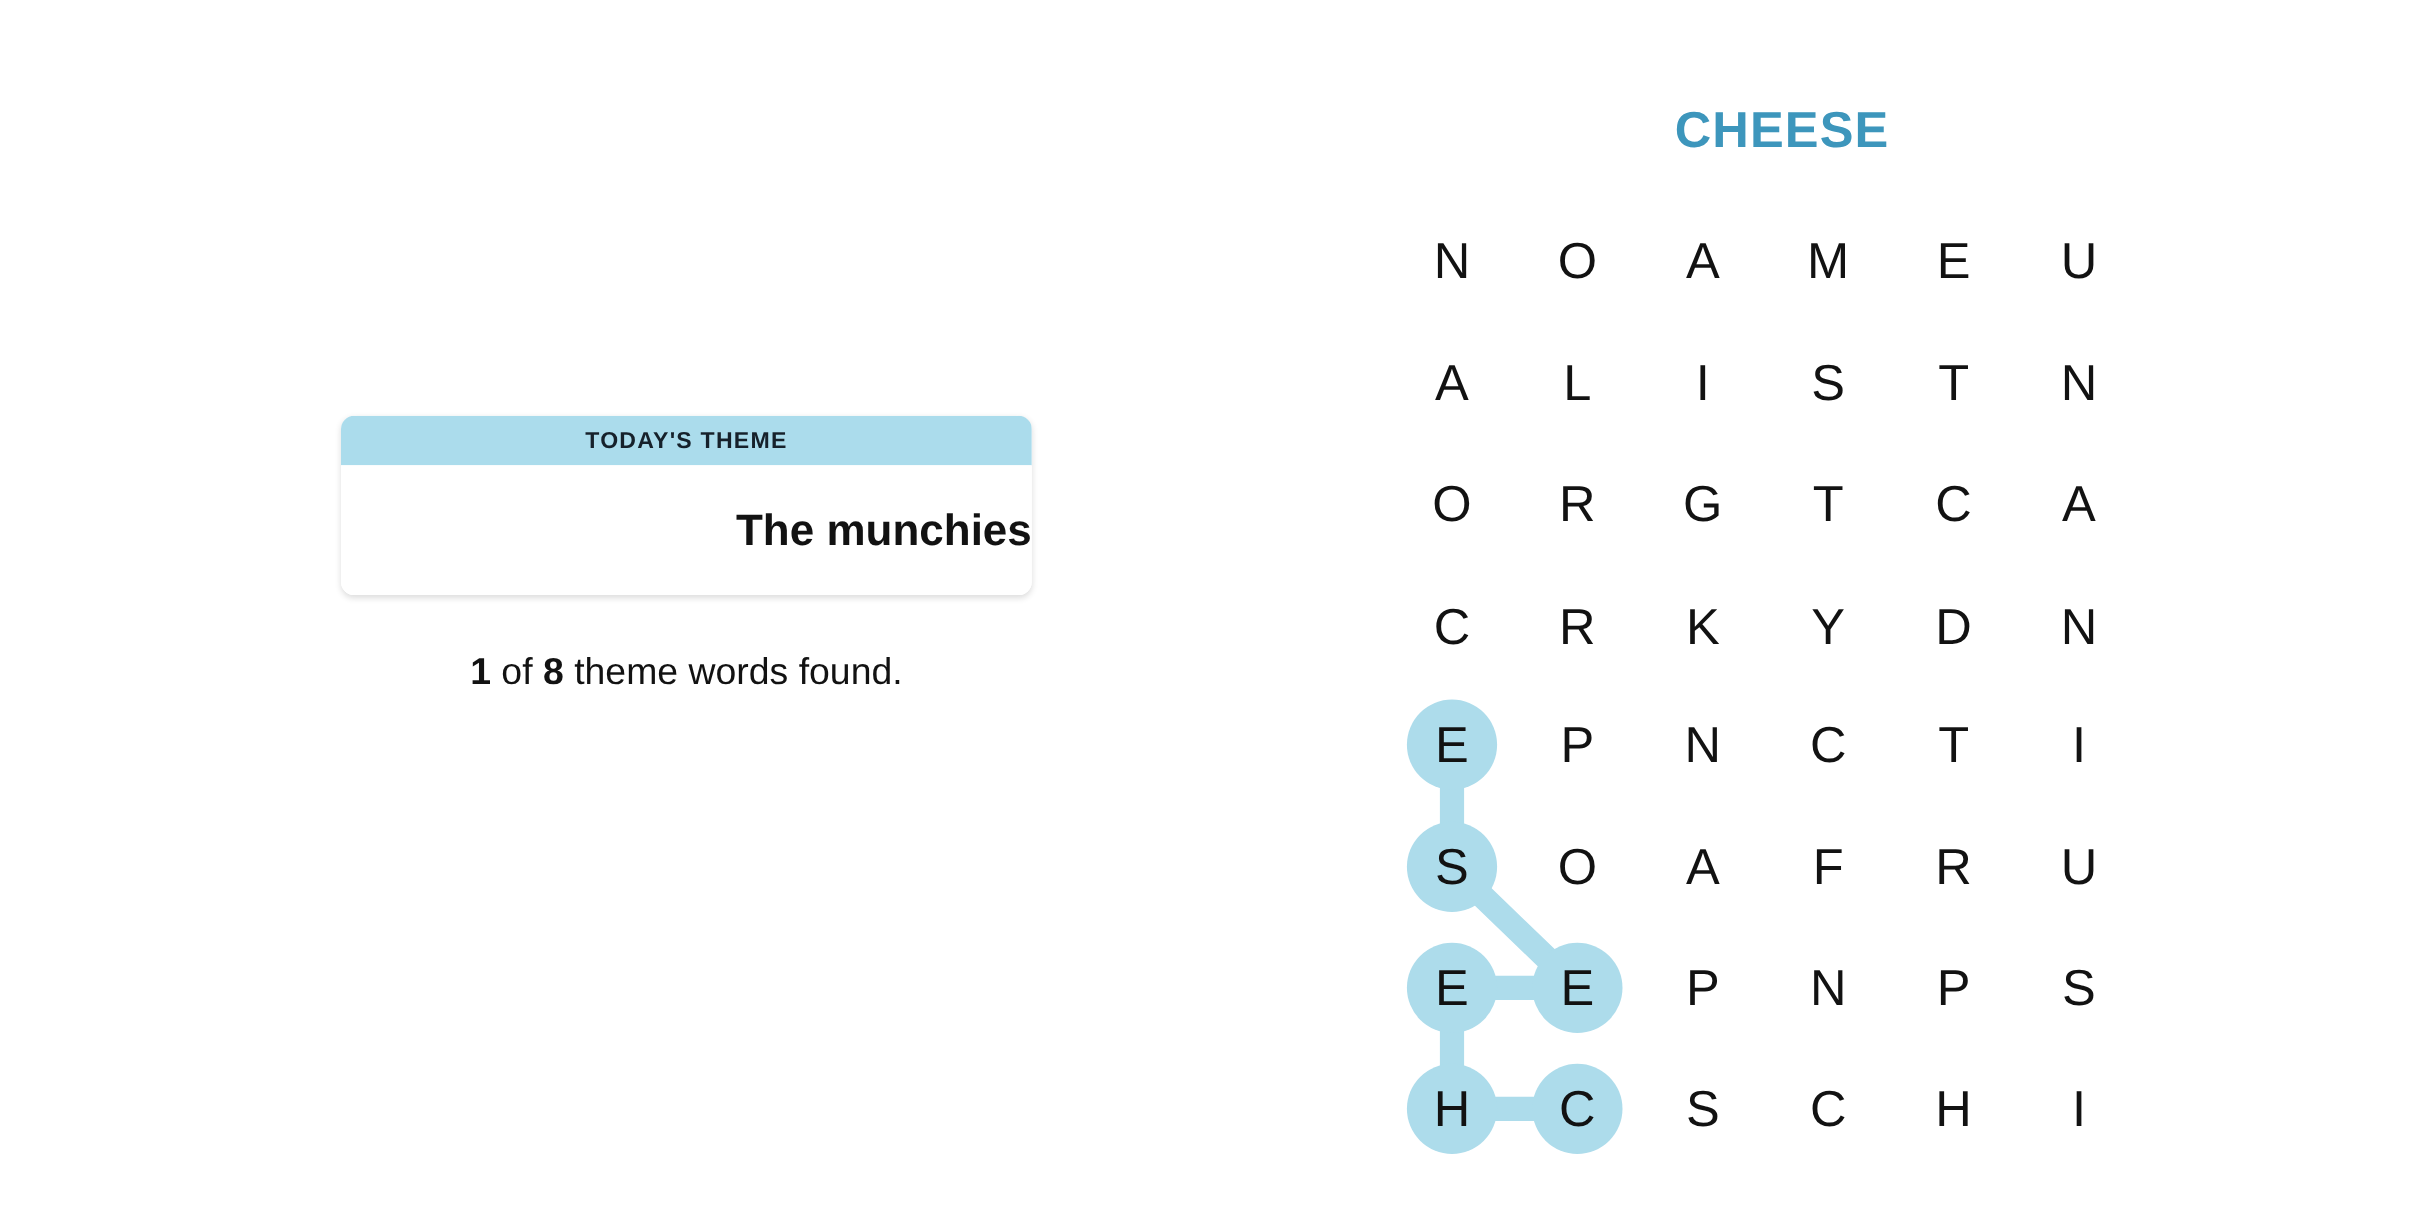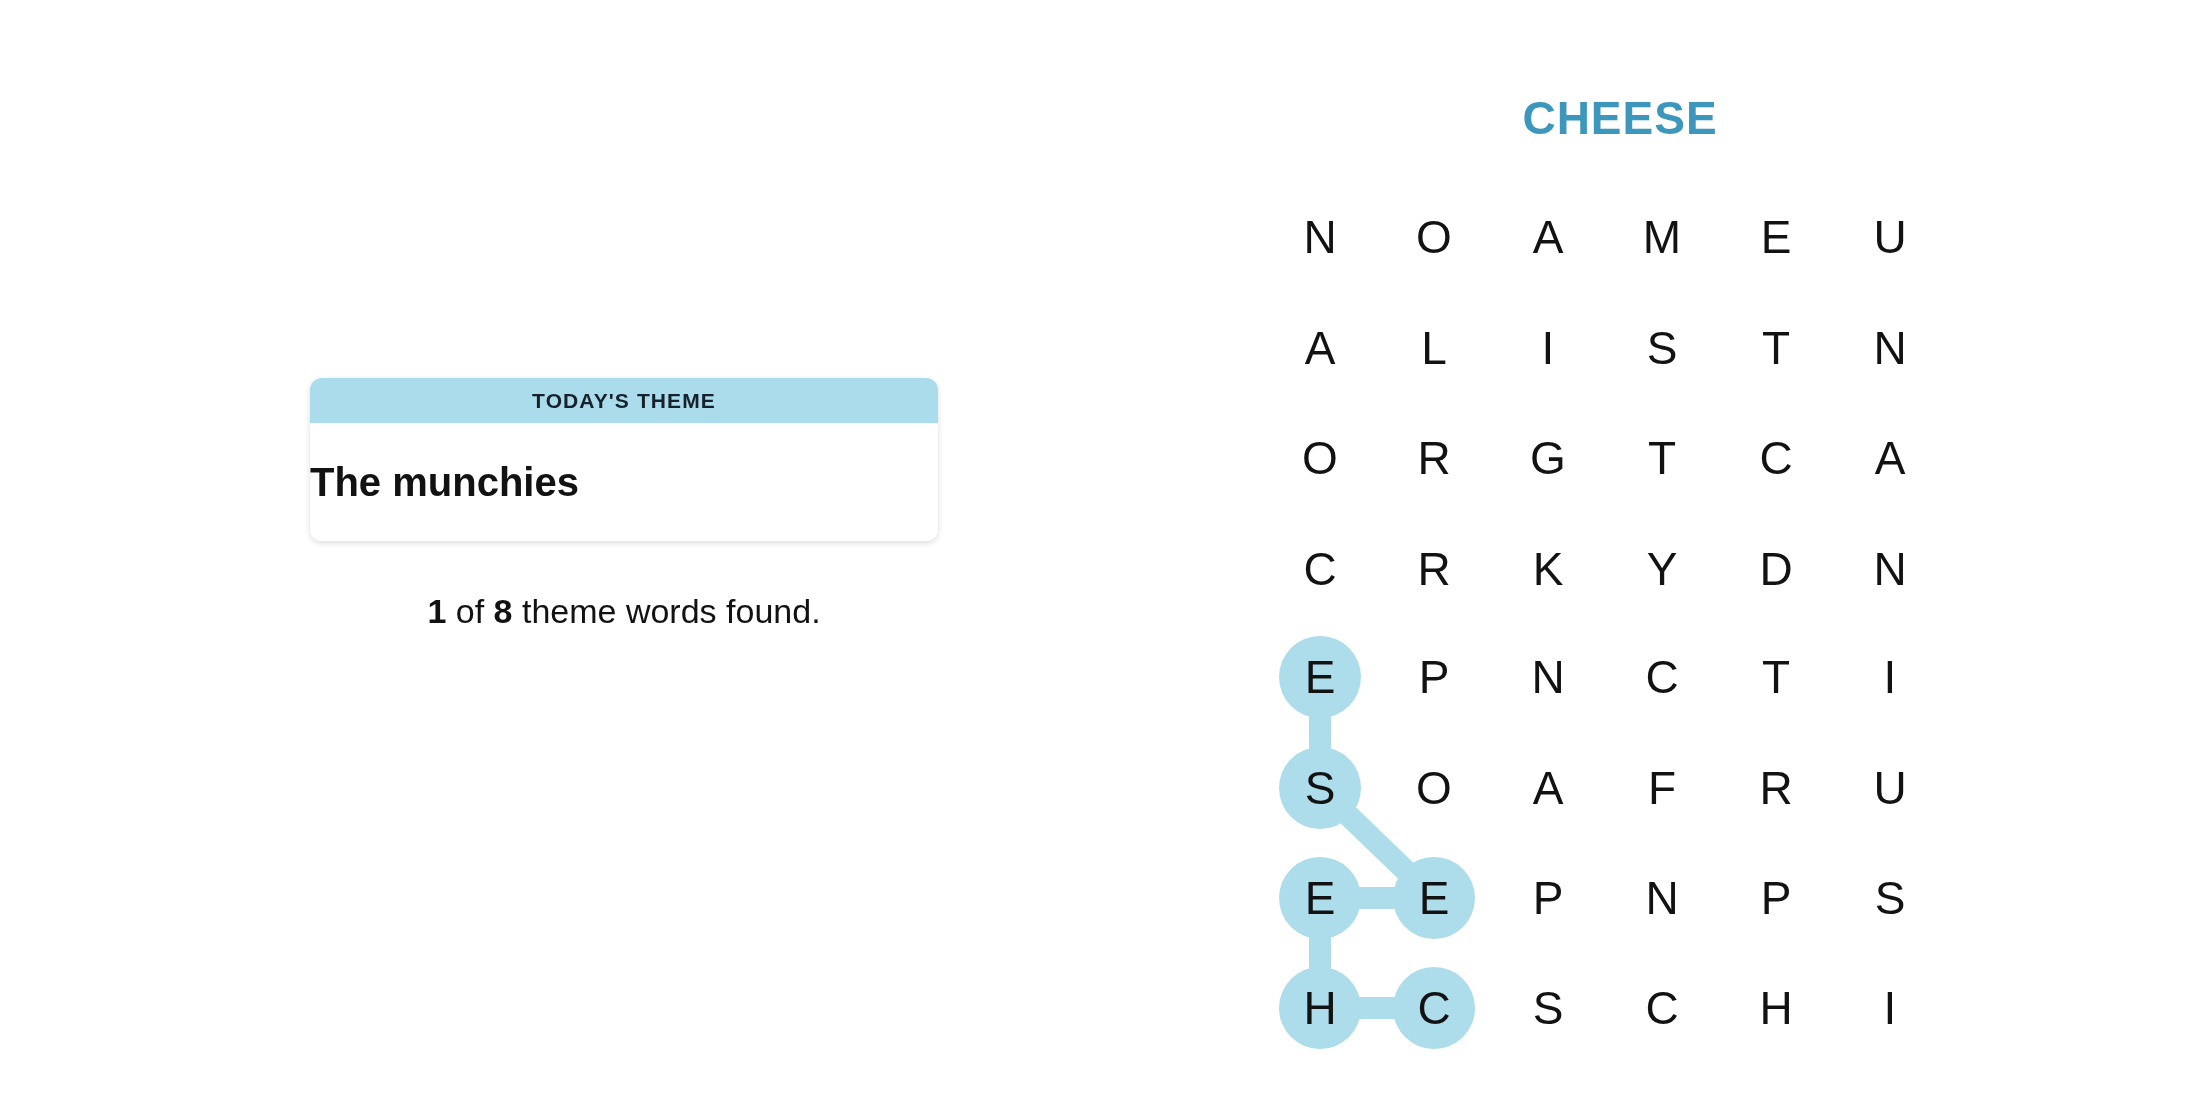--- a/index.html
+++ b/index.html
@@ -47,21 +47,21 @@
     font-size: 21px;
     letter-spacing: 1.1px;
     font-weight: 600;
     color: #16212b;
     font-family: "Liberation Sans", sans-serif;
   }
   #theme-card-body {
     height: 118px;
     display: flex;
     align-items: center;
-    justify-content: flex-start;
+    justify-content: flex-end;
     background: #ffffff;
   }
   #theme-card-word {
     font-size: 40px;
     font-weight: 700;
     color: #121212;
     font-family: "Liberation Sans", sans-serif;
   }
 
   #progress-line {

